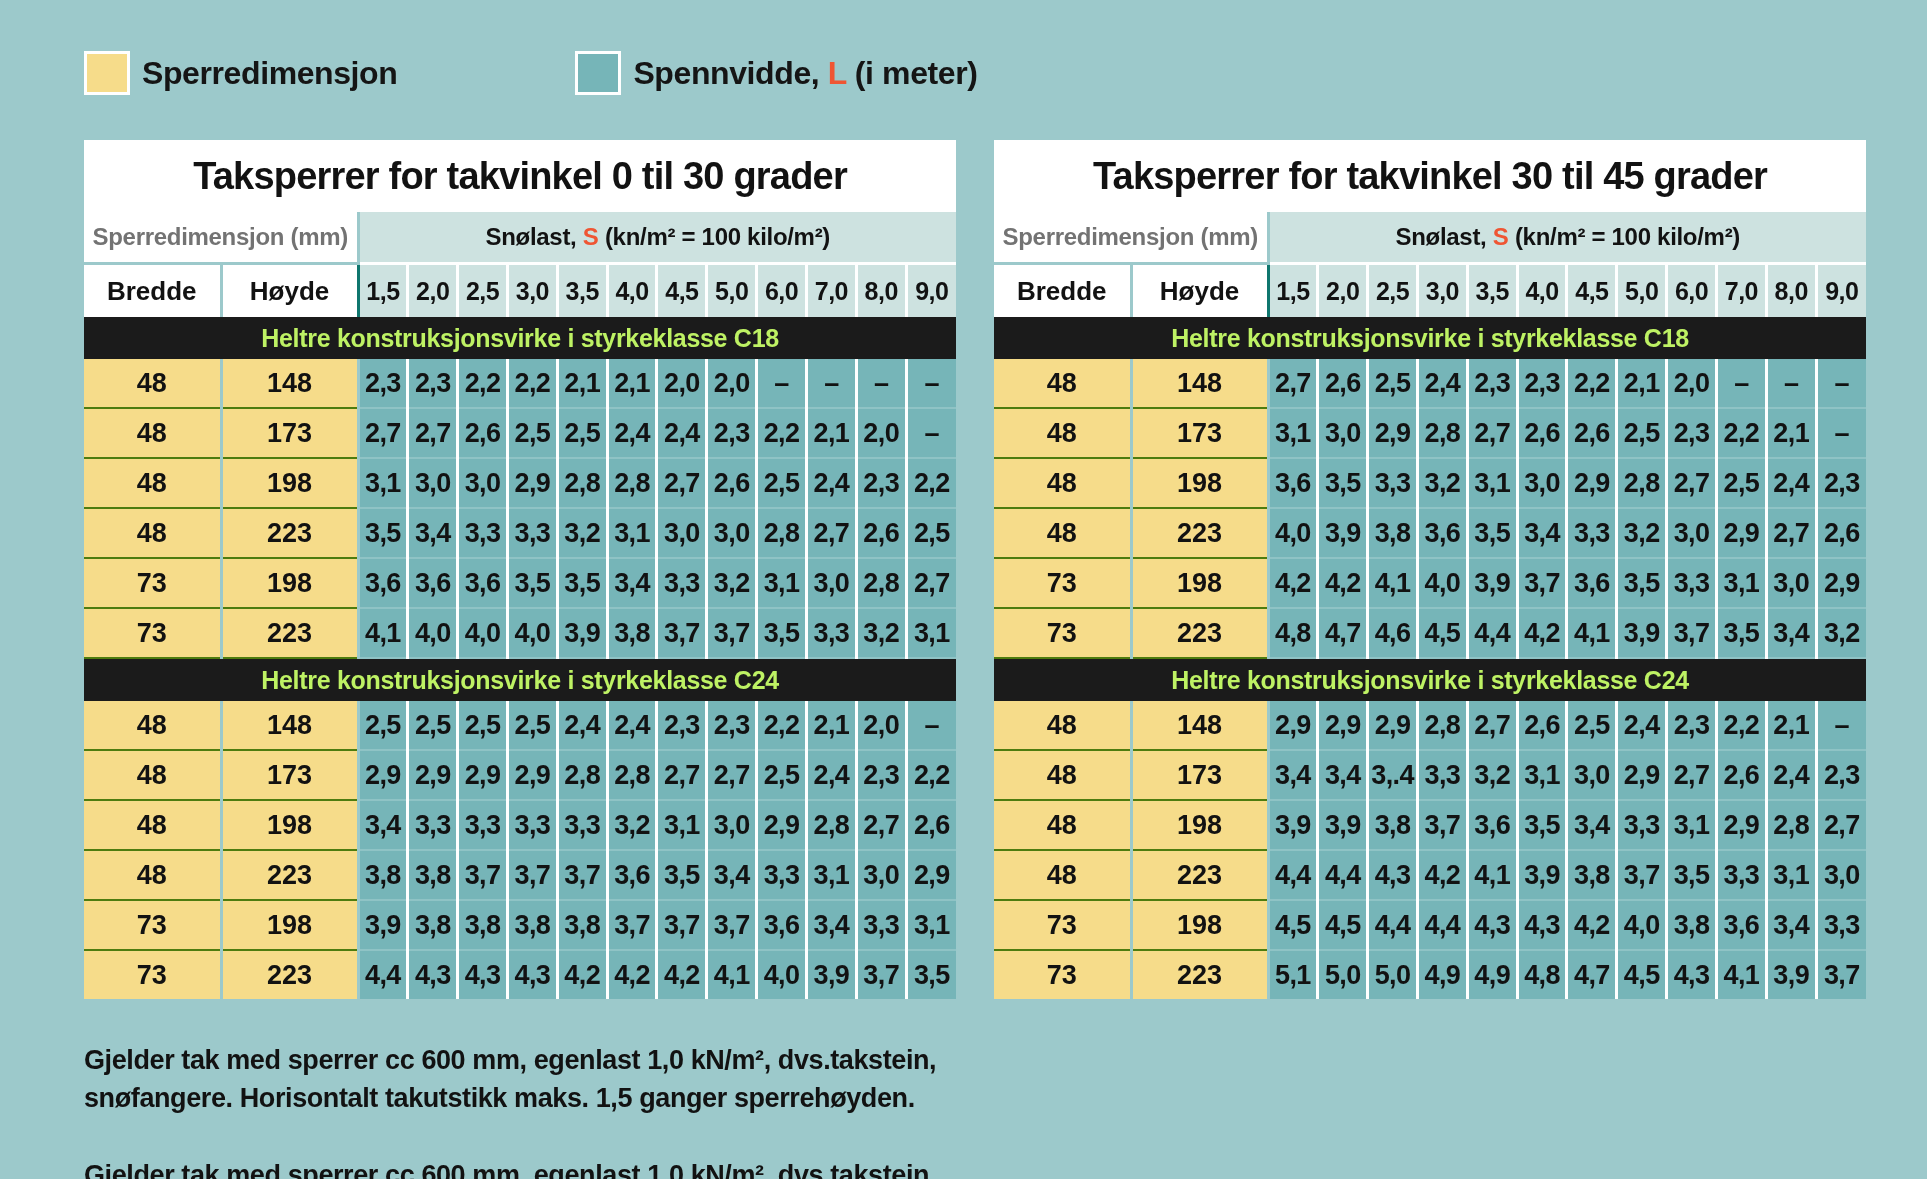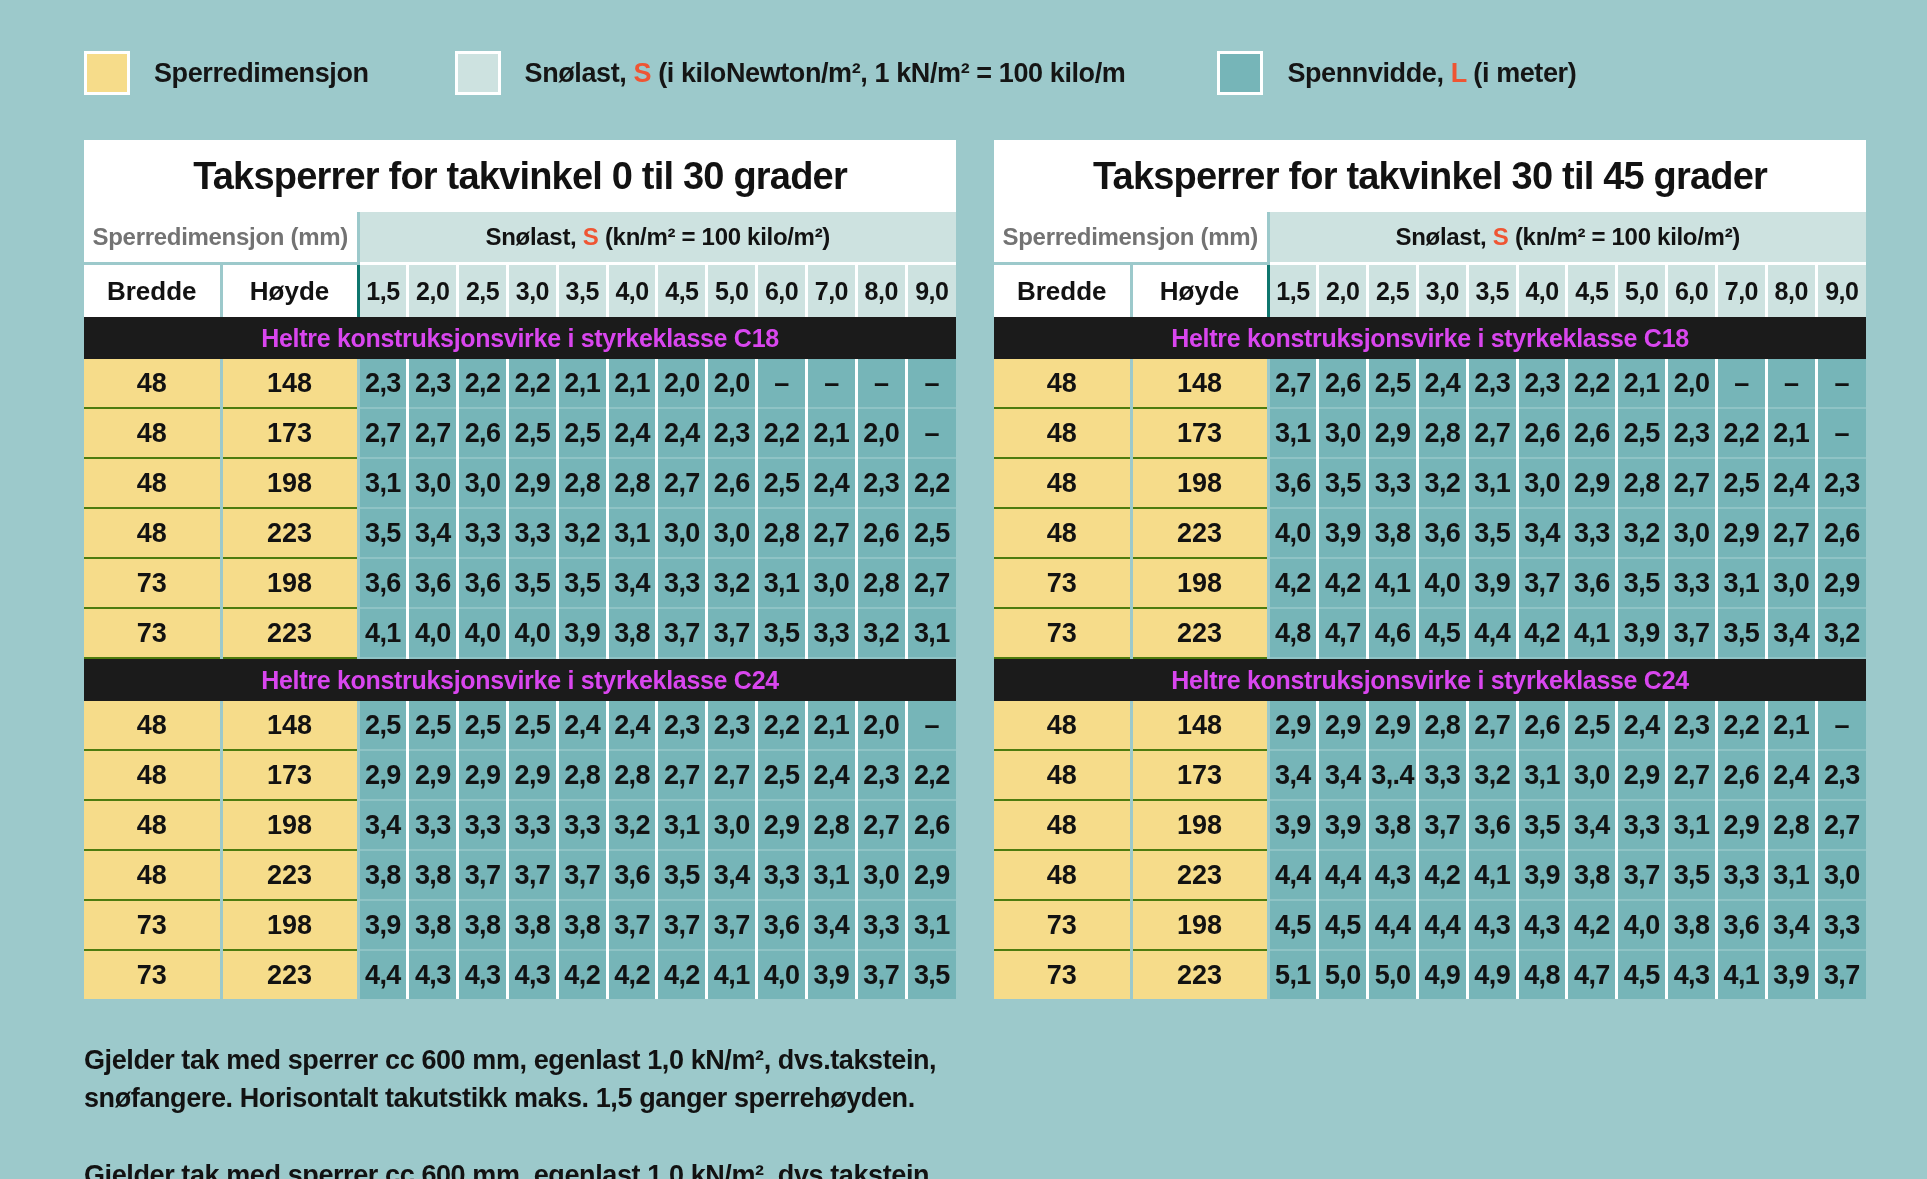--- a/index.html
+++ b/index.html
@@ -31,22 +31,22 @@
     height: 44px;
     border: 3px solid #ffffff;
     box-sizing: border-box;
     flex: 0 0 auto;
   }
   .sw-sperre { background: #f6dc8a; }
   .sw-sno    { background: #cde2e0; }
   .sw-spenn  { background: #76b5b8; }
   .sw-styrke { background: #1b1b1b; }
   .legend-label {
-    margin-left: 24px;
-    font-size: 27px;
+    margin-left: 12px;
+    font-size: 32px;
     font-weight: bold;
     color: #151515;
     letter-spacing: -0.4px;
     white-space: nowrap;
     font-stretch: condensed;
   }
   .accent { color: #ef5533; }
 
   .gap-a { width: 86px; }
   .gap-b { width: 92px; }
@@ -121,21 +121,21 @@
     text-align: center;
     height: 52px;
     border-top: 3px solid #ffffff;
     border-right: 3px solid #ffffff;
     letter-spacing: -0.5px;
   }
   .sub-sl.last { border-right: none; }
 
   .section-band td {
     background: #1b1b1b;
-    color: #d946ef;
+    color: #bef264;
     font-size: 25px;
     font-weight: bold;
     text-align: center;
     height: 42px;
     letter-spacing: -0.3px;
   }
 
   .cell-dim {
     background: #f6dc8a;
     color: #121212;
@@ -182,24 +182,20 @@
 
 <div class="legend">
 
   <div class="legend-item">
     <span class="swatch sw-sperre"></span>
     <span class="legend-label"><span>Sperredimensjon</span></span>
   </div>
 
   <div class="gap-a"></div>
 
-  <div class="legend-item">
-    <span class="swatch sw-sno"></span>
-    <span class="legend-label"><span>Snølast, </span><span class="accent">S</span><span> (i kiloNewton/m², 1 kN/m² = 100 kilo/m</span></span>
-  </div>
 
   <div class="gap-b"></div>
 
   <div class="legend-item">
     <span class="swatch sw-spenn"></span>
     <span class="legend-label"><span>Spennvidde, </span><span class="accent">L</span><span> (i meter)</span></span>
   </div>
 
   <div class="gap-c"></div>
 

